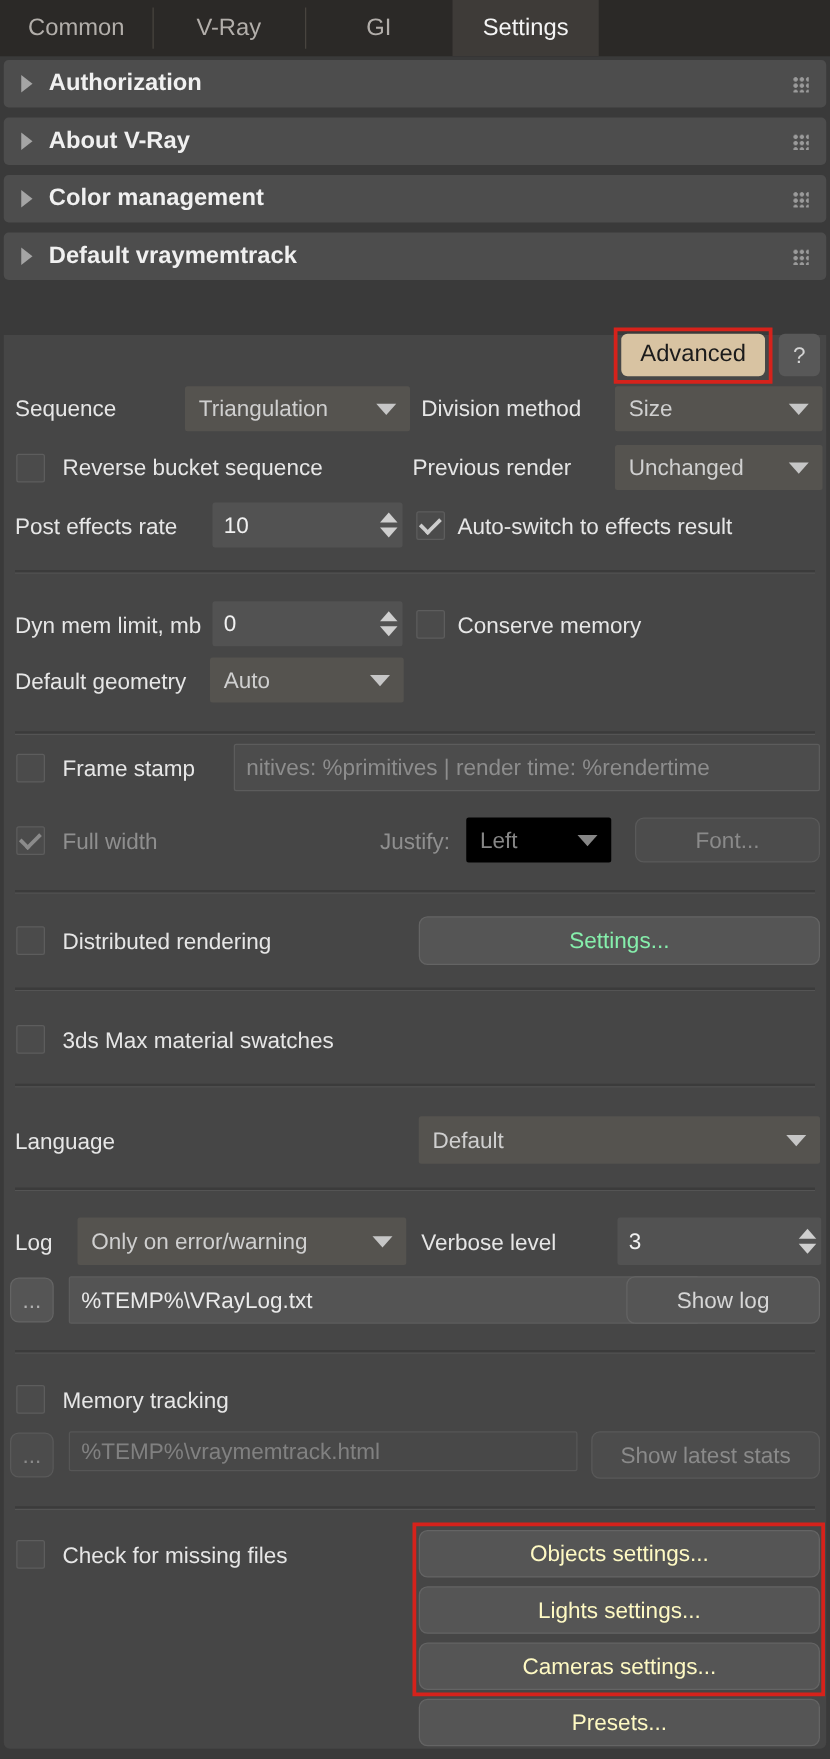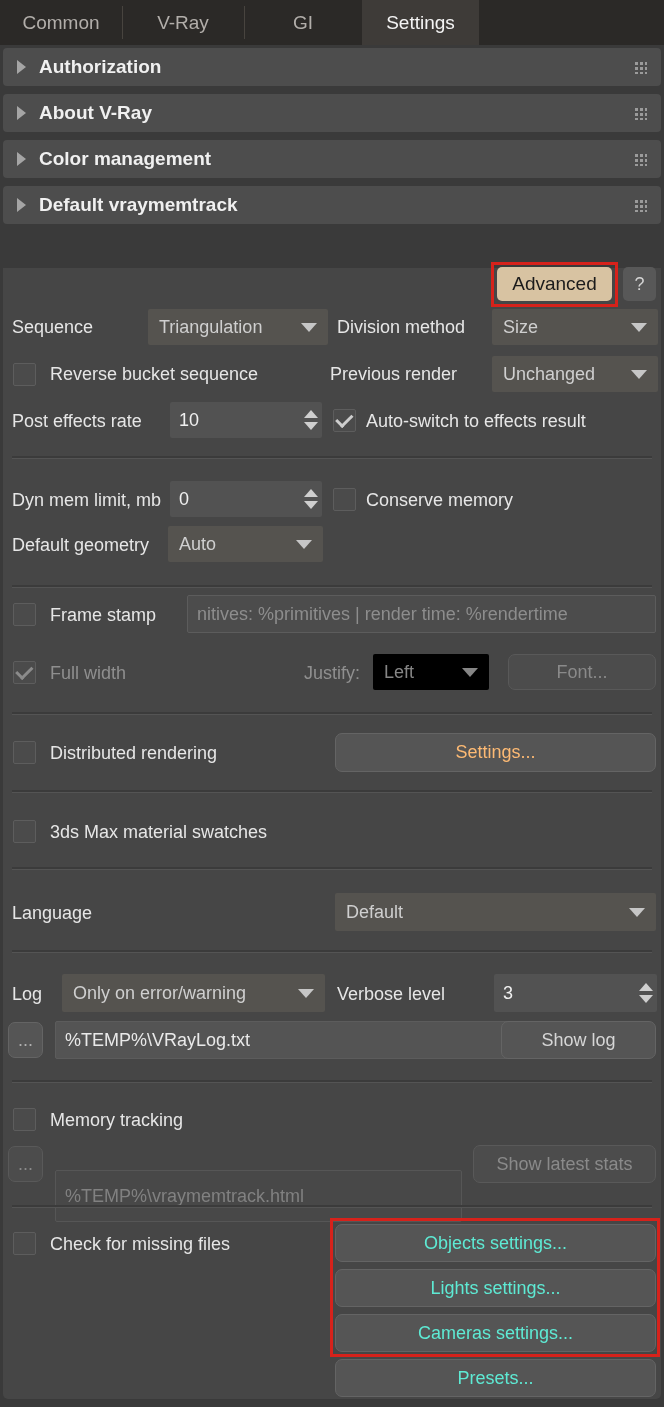--- a/index.html
+++ b/index.html
@@ -42,21 +42,21 @@
   .tu{width:0;height:0;border-left:7px solid transparent;border-right:7px solid transparent;border-bottom:8px solid #cfcfcf;}
   .td{width:0;height:0;border-left:7px solid transparent;border-right:7px solid transparent;border-top:8px solid #cfcfcf;}
 
   .chk{width:23px;height:23px;background:#4b4b4b;border:1px solid #5d5d5d;border-radius:2px;
        box-sizing:border-box;display:flex;align-items:center;justify-content:center;}
   .check-icon{width:13px;height:7px;border-left:3px solid #cdcdcd;border-bottom:3px solid #cdcdcd;
               transform:rotate(-45deg) translate(1px,-2px);}
   .chk.dis .check-icon{border-color:#8b8b8b;}
 
   .btn{background:#555555;border:1px solid #646464;border-radius:7px;box-sizing:border-box;
-       display:flex;align-items:center;justify-content:center;color:#5eead4;font-size:18px;white-space:nowrap;}
+       display:flex;align-items:center;justify-content:center;color:#fef9c3;font-size:18px;white-space:nowrap;}
   .btn.dis{background:#4c4c4c;border-color:#595959;color:#8a8a8a;}
 
   .field{background:#4c4c4c;border:1px solid #5c5c5c;border-radius:2px;box-sizing:border-box;
          display:flex;align-items:center;padding:0 9px;font-size:18px;color:#8d8d8d;
          overflow:hidden;white-space:nowrap;}
   .field.lit{background:#545454;border-color:#5c5c5c;color:#e9e9e9;}
   .field.dis{background:#484848;border-color:#565656;color:#818181;}
 
   .advanced{background:#d8c3a2;border-radius:5px;color:#1b1b1b;font-size:19px;
             display:flex;align-items:center;justify-content:center;}
@@ -170,21 +170,21 @@
   <div class="abs dd dis" style="left:373px;top:654px;width:116px;height:36px">
     <span>Left</span>
     <span class="arr"></span>
   </div>
   <div class="abs btn dis" style="left:508px;top:654px;width:148px;height:36px">Font...</div>
 
   <div class="abs sep" style="top:712px"></div>
 
   <div class="abs chk" style="left:13px;top:741px"></div>
   <div class="abs lbl" style="left:50px;top:743px">Distributed rendering</div>
-  <div class="abs btn" style="left:335px;top:733px;width:321px;height:39px;color:#fdba74">Settings...</div>
+  <div class="abs btn" style="left:335px;top:733px;width:321px;height:39px;color:#86efac">Settings...</div>
 
   <div class="abs sep" style="top:790px"></div>
 
   <div class="abs chk" style="left:13px;top:820px"></div>
   <div class="abs lbl" style="left:50px;top:822px">3ds Max material swatches</div>
 
   <div class="abs sep" style="top:867px"></div>
 
   <div class="abs lbl" style="left:12px;top:903px">Language</div>
   <div class="abs dd" style="left:335px;top:893px;width:321px;height:38px">
@@ -210,21 +210,21 @@
 
   <div class="abs btn" style="left:8px;top:1022px;width:35px;height:36px;color:#b0b0b0">...</div>
   <div class="abs field lit" style="left:55px;top:1021px;width:504px;height:38px">%TEMP%\VRayLog.txt</div>
   <div class="abs btn" style="left:501px;top:1021px;width:155px;height:38px;color:#d6d6d6">Show log</div>
 
   <div class="abs sep" style="top:1080px"></div>
 
   <div class="abs chk" style="left:13px;top:1108px"></div>
   <div class="abs lbl" style="left:50px;top:1110px">Memory tracking</div>
   <div class="abs btn dis" style="left:8px;top:1146px;width:35px;height:36px">...</div>
-  <div class="abs field dis" style="left:55px;top:1170px;width:407px;height:52px">%TEMP%\vraymemtrack.html</div>
+  <div class="abs field dis" style="left:55px;top:1145px;width:407px;height:32px">%TEMP%\vraymemtrack.html</div>
   <div class="abs btn dis" style="left:473px;top:1145px;width:183px;height:38px">Show latest stats</div>
 
   <div class="abs sep" style="top:1205px"></div>
 
   <div class="abs chk" style="left:13px;top:1232px"></div>
   <div class="abs lbl" style="left:50px;top:1234px">Check for missing files</div>
 
   <div class="abs btn" style="left:335px;top:1224px;width:321px;height:38px">Objects settings...</div>
   <div class="abs btn" style="left:335px;top:1269px;width:321px;height:38px">Lights settings...</div>
   <div class="abs btn" style="left:335px;top:1314px;width:321px;height:38px">Cameras settings...</div>

